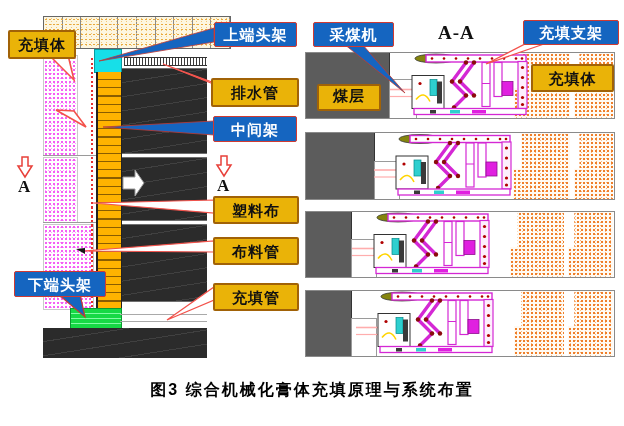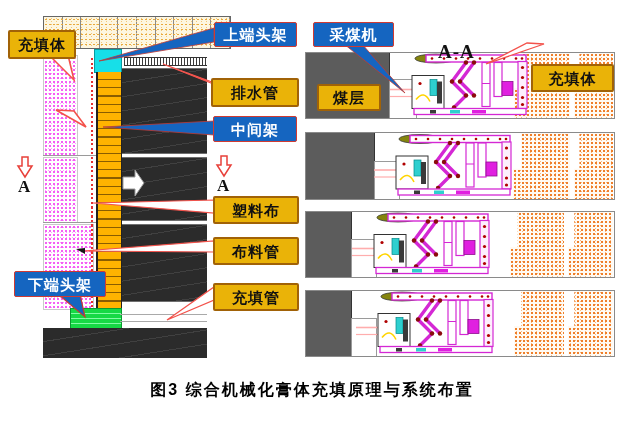--- a/index.html
+++ b/index.html
@@ -257,28 +257,31 @@
     </div>
 
   <div class="co co-white" style="left:213px;top:283px;width:82px;height:24px;">
       <span>充填管</span>
     </div>
 
   <div class="co co-blue" style="left:313px;top:22px;width:79px;height:23px;text-align:right;">
       <span>采煤机</span>
     </div>
 
-
-  <div class="co co-white" style="left:317px;top:84px;width:60px;height:23px;">
+  <div class="co co-blue" style="left:523px;top:20px;width:94px;height:23px;">
+      <span>充填支架</span>
+    </div>
+
+  <div class="co co-white" style="left:317px;top:84px;width:60px;height:23px;font-family:Liberation Mono, monospace;">
       <span>煤层</span>
     </div>
 
   <div class="co co-white" style="left:531px;top:64px;width:79px;height:24px;">
       <span>充填体</span>
     </div>
 
   <div class="sec-a" style="left:18px;top:177px;">A</div>
   <div class="sec-a" style="left:217px;top:176px;">A</div>
-  <div class="aa-title" style="left:438px;top:22px;margin-top:19px;">A-A</div>
+  <div class="aa-title" style="left:438px;top:22px;">A-A</div>
 
   <div class="caption">图3 综合机械化膏体充填原理与系统布置</div>
 
 </div>
 
 </body></html>

